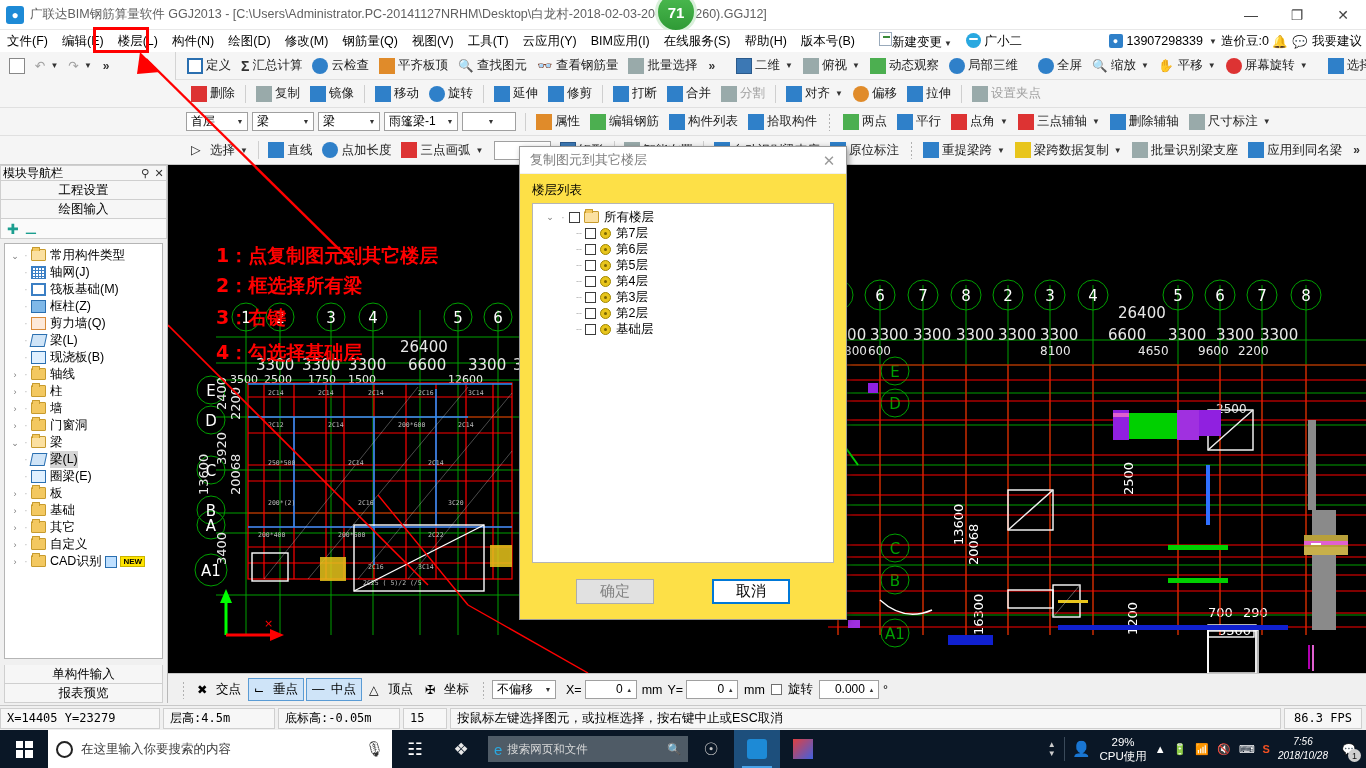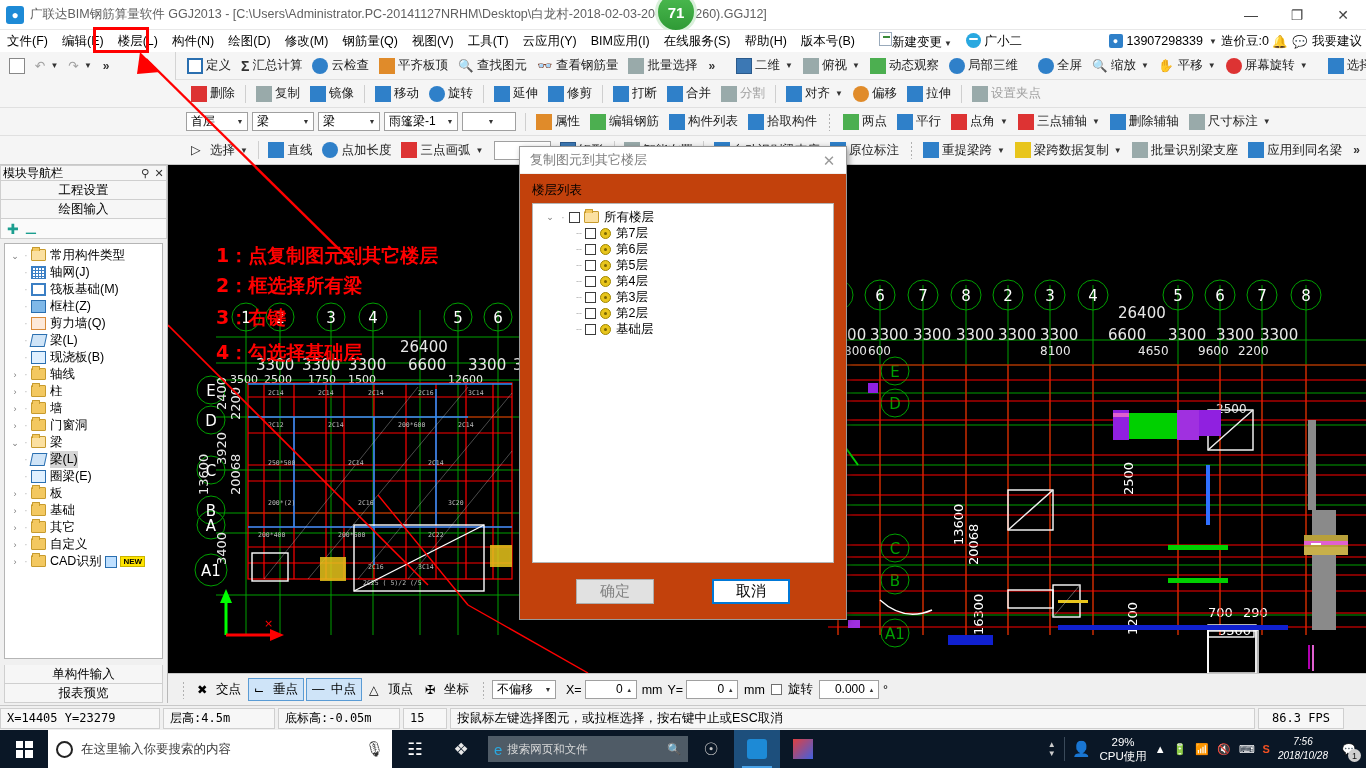--- a/index.html
+++ b/index.html
@@ -138,21 +138,21 @@
 
   
   .canvas { position:absolute; left:168px; top:165px; width:1198px; height:508px; background:#000;
             overflow:hidden; }
   .canvas svg { display:block; }
   .anno { position:absolute; color:#ff0000; font-weight:bold; font-size:19px;
           font-family:"DejaVu Sans","Liberation Sans",sans-serif; white-space:nowrap;}
 
   
   .dialog { position:absolute; left:519px; top:146px; width:328px; height:474px;
-            background:#c2410c; border:1px solid #9a9a9a; box-shadow:2px 2px 6px rgba(0,0,0,.35); }
+            background:#fde047; border:1px solid #9a9a9a; box-shadow:2px 2px 6px rgba(0,0,0,.35); }
   .dlg-title { height:27px; background:#fff; display:flex; align-items:center;
                padding-left:10px; font-size:13px; color:#7d7d7d; border-bottom:1px solid #f0f0f0;}
   .dlg-x { position:absolute; right:0; top:0; width:34px; height:27px; display:flex;
            align-items:center; justify-content:center; color:#9a9a9a; font-size:15px;}
   .dlg-body { padding:6px 12px 0 12px; }
   .dlg-label { font-size:12.5px; color:#000; margin:2px 0 4px 0;}
   .dlg-list { height:360px; background:#fff; border:1px solid #b5b5b5; padding-top:5px; font-size:12.5px;}
   .dnode { display:flex; align-items:center; height:16px; padding-left:10px;}
   .dnode .exp { width:14px; color:#777; font-size:9px; text-align:center;}
   .dnode .dash { width:12px; color:#aaa; font-size:10px; text-align:center;}
@@ -1166,21 +1166,21 @@
         </span></span>
     <span style="margin-left:4px;">°</span>
   </div>
 
   <div class="statusbar">
     <div class="sfield" style="width:160px;">X=14405  Y=23279</div>
     <div class="sfield" style="width:112px;">层高:4.5m</div>
     <div class="sfield" style="width:122px;">底标高:-0.05m</div>
     <div class="sfield" style="width:44px;">15</div>
     <div class="sfield flexy">按鼠标左键选择图元，或拉框选择，按右键中止或ESC取消</div>
-    <div class="sfield" style="width:86px; margin-right:22px; justify-content:center;">86.3 FPS</div>
+    <div class="sfield" style="width:78px; margin-right:4px; justify-content:center;">86.3 FPS</div>
   </div>
 
   <div class="taskbar">
     <div class="tb-start">
       <span class="winlogo">
           <i></i>
           <i></i>
           <i></i>
           <i></i>
         </span>

